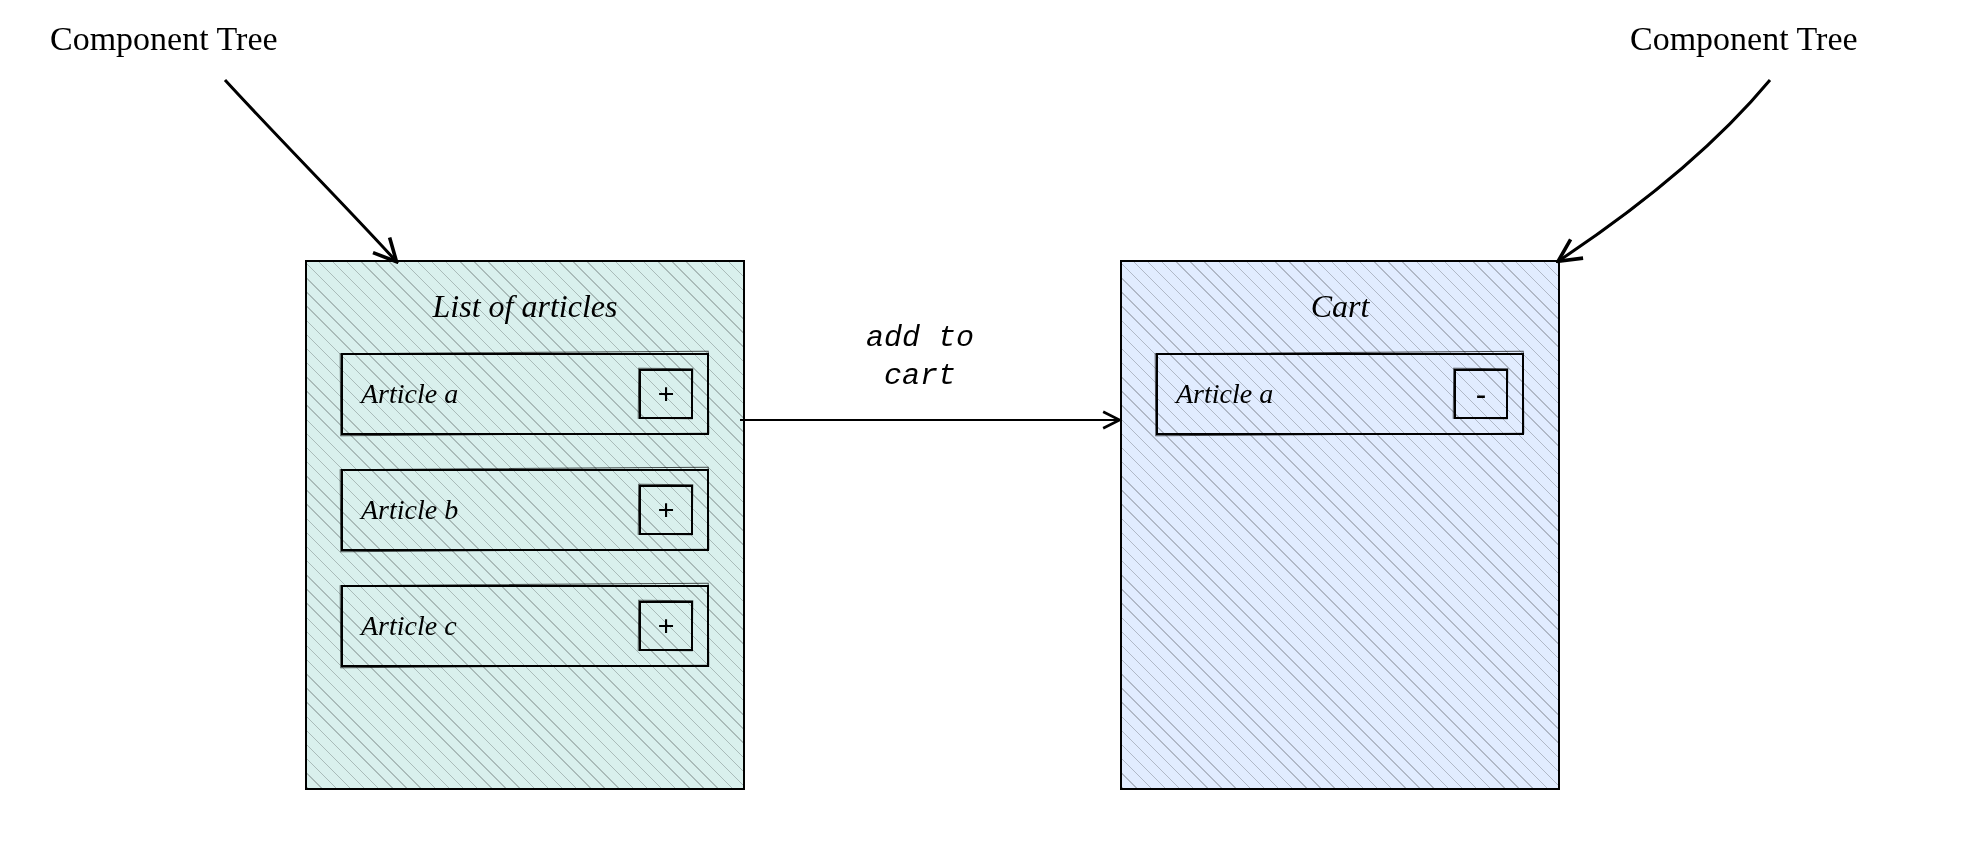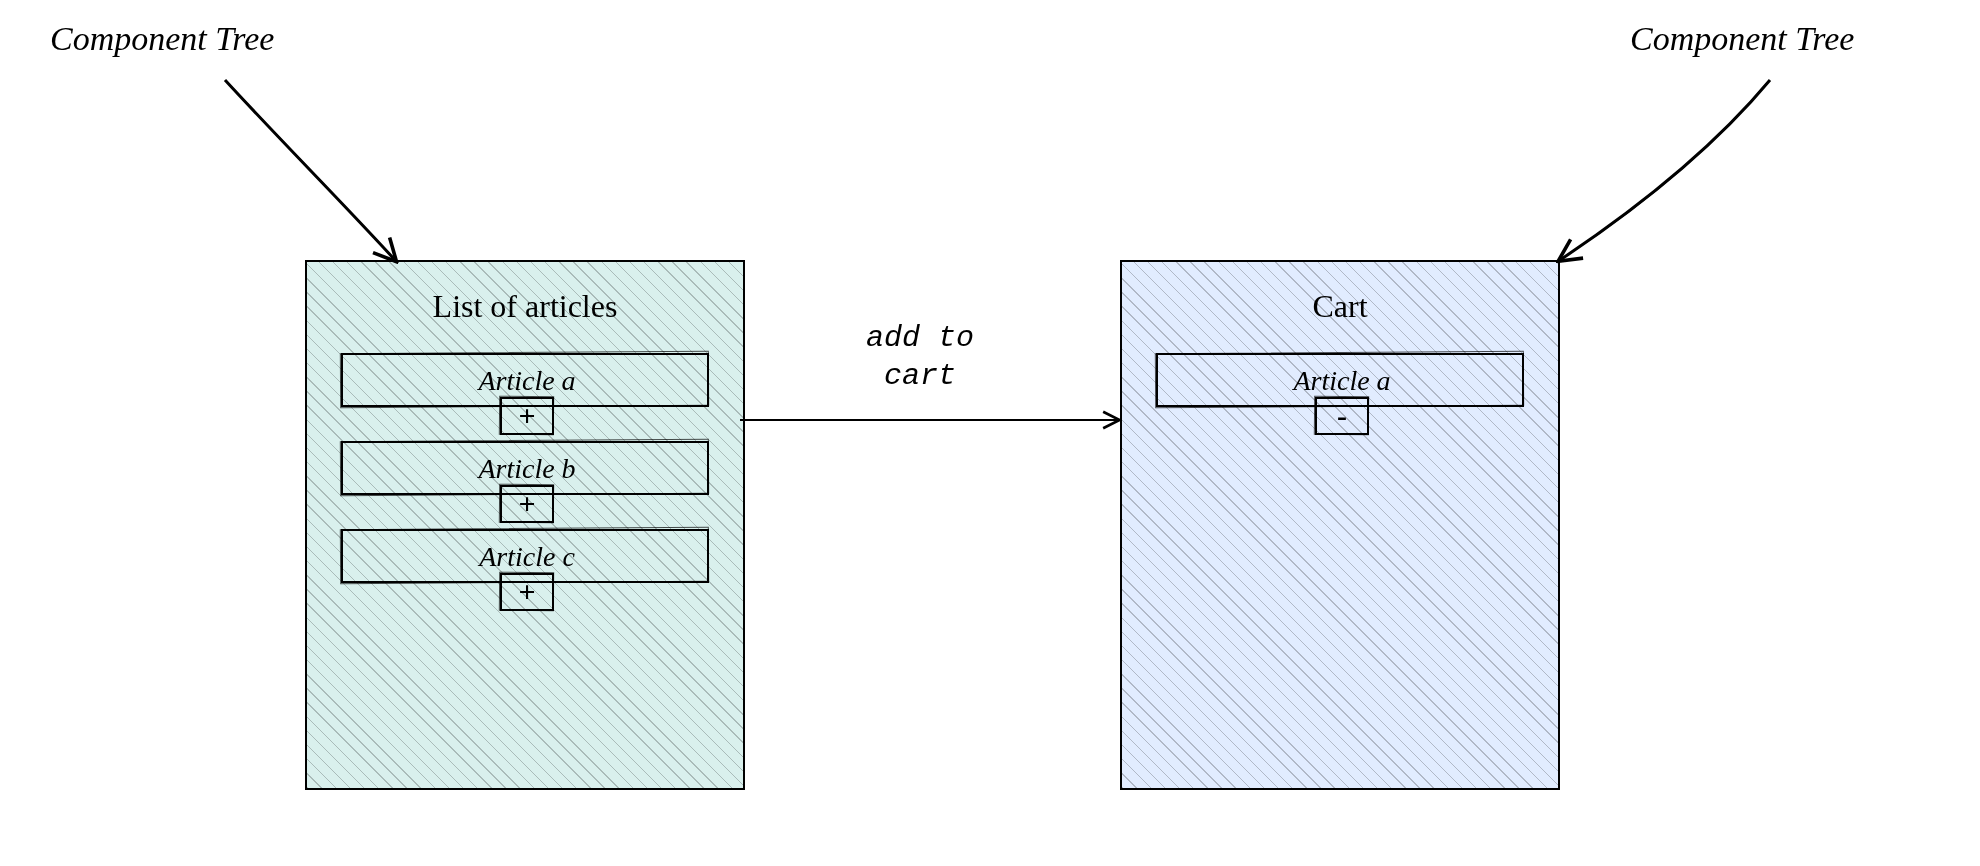--- a/index.html
+++ b/index.html
@@ -1,29 +1,29 @@
 <!DOCTYPE html>
 <html><head>
 <meta charset="utf-8">
 <style>
   * { box-sizing: border-box; margin: 0; padding: 0; }
   html, body { width: 1980px; height: 866px; background: #fff; font-family: "Comic Sans MS", "Segoe Script", cursive; color: #000; }
   .stage { position: relative; width: 1980px; height: 866px; }
-  .label { position: absolute; font-size: 34px; font-style: italic; }
+  .label { position: absolute; font-size: 34px; }
   .panel { position: absolute; width: 440px; height: 530px; border: 2px solid #000; }
   .panel.teal { background-color: rgba(120,200,190,0.28); }
   .panel.blue { background-color: rgba(120,170,255,0.22); }
   .hatch { position: absolute; inset: 0; overflow: hidden; }
   .hatch::before { content: ""; position: absolute; inset: -50%; background:
       repeating-linear-gradient(45deg, rgba(0,0,0,0.22) 0, rgba(0,0,0,0.22) 1px, transparent 1px, transparent 10px); }
   .panel-inner { position: relative; padding: 26px 34px 30px 34px; height: 100%; }
-  .panel-title { text-align: center; font-size: 32px; margin-bottom: 28px; }
+  .panel-title { text-align: center; font-size: 32px; font-style: italic; margin-bottom: 28px; }
   .rows { display: flex; flex-direction: column; gap: 34px; }
   .row { position: relative; display: flex; align-items: center; justify-content: space-between;
-         border: 2px solid #000; background: rgba(255,255,255,0.0); padding: 10px 14px 10px 18px; height: 54px; flex-direction: column; }
+         border: 2px solid #000; background: rgba(255,255,255,0.0); padding: 10px 14px 10px 18px; height: 82px; }
   .row::after { 
       content: ""; position: absolute; inset: -3px -2px -2px -3px; border: 1.5px solid rgba(0,0,0,0.7);
       transform: rotate(-0.4deg); pointer-events: none; }
   .row-label { font-size: 28px; font-style: italic; }
   .btn { position: relative; width: 54px; height: 50px; border: 2px solid #000; display: flex; align-items: center; justify-content: center;
          font-size: 30px; font-weight: bold; background: transparent; cursor: pointer; font-family: inherit; }
   .btn::after { content: ""; position: absolute; inset: -3px -2px -2px -3px; border: 1.5px solid rgba(0,0,0,0.7);
          transform: rotate(0.6deg); pointer-events: none; }
   svg.overlay { position: absolute; inset: 0; width: 1980px; height: 866px; pointer-events: none; }
   .mid-label { position: absolute; font-size: 30px; font-style: italic; text-align: center; width: 180px; line-height: 1.25; font-family: Liberation Mono, monospace; }

